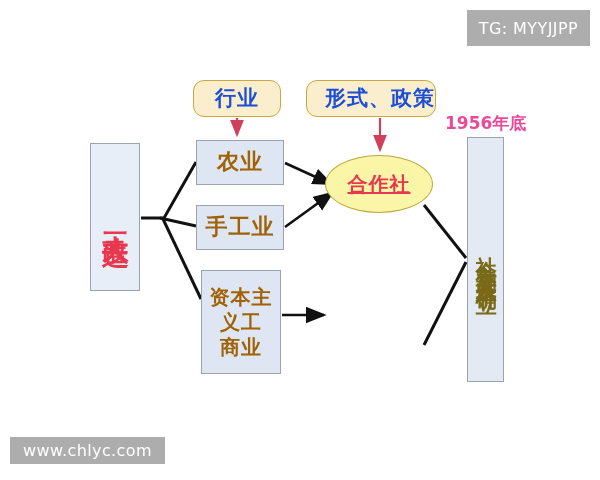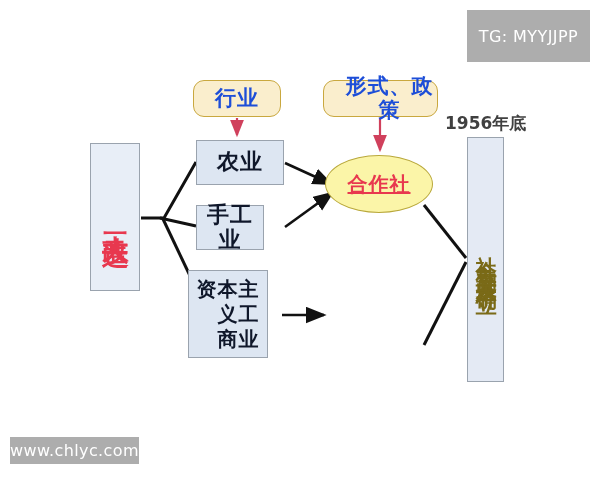--- a/index.html
+++ b/index.html
@@ -50,35 +50,35 @@
   
   .callout {
     background: #faeecd;
     border: 1px solid #c9a83f;
     border-radius: 11px;
     color: #1d4ed8;
     font-size: 21px;
     letter-spacing: 1px;
   }
   #node-industry { left: 193px; top: 80px; width: 88px; height: 37px; }
-  #node-formpolicy { left: 323px; top: 80px; width: 115px; height: 37px; padding-left: 18px; }
+  #node-formpolicy { left: 306px; top: 80px; width: 130px; height: 37px; padding-left: 18px; }
 
   
   .bluebox {
     background: #dde6f2;
     border: 1px solid #9aa3ae;
-    color: #0f172a;
+    color: #a16207;
     font-size: 22px;
     letter-spacing: 1px;
   }
   #node-agri   { left: 196px; top: 140px; width: 88px; height: 45px; }
-  #node-handicraft { left: 196px; top: 205px; width: 68px; height: 45px; }
+  #node-handicraft { left: 196px; top: 205px; width: 88px; height: 45px; }
   #node-capital {
-    left: 188px; top: 270px; width: 80px; height: 88px;
-    font-size: 20px; line-height: 1.25; text-align: right;
+    left: 201px; top: 270px; width: 80px; height: 104px;
+    font-size: 20px; line-height: 1.25;
   }
 
   
   .ellipse {
     background: #fbf5a8;
     border: 1px solid #b9a83c;
     border-radius: 50%;
     color: #e8384f;
   }
   #node-coop {
@@ -100,21 +100,21 @@
     font-size: 21px;
     writing-mode: vertical-rl;
     text-orientation: upright;
     letter-spacing: 4px;
   }
 
   
   #label-date {
     position: absolute;
     left: 445px; top: 112px;
-    color: #404040;
+    color: #ec4899;
     font-size: 17px;
     font-weight: bold;
     letter-spacing: 0px;
     z-index: 5;
     white-space: nowrap;
   }
 
   
   .overlay-band {
     position: absolute;
@@ -122,27 +122,27 @@
     color: #ffffff;
     display: flex;
     align-items: center;
     font-size: 16px;
     letter-spacing: 0.4px;
     z-index: 20;
   }
   #tag-band {
     right: 10px; top: 10px;
     height: 28px;
-    padding: 12px 12px;
+    padding: 4px 12px;
     justify-content: center;
   }
   #watermark-band {
     left: 10px; top: 437px;
     height: 27px;
-    padding: 0 0;
+    padding: 0 13px;
   }
 
   .multiline { white-space: pre-line; }
 </style>
 </head>
 <body>
 
 <div id="stage">
 
   <svg id="svg-layer" viewBox="0 0 600 480" xmlns="http://www.w3.org/2000/svg">

